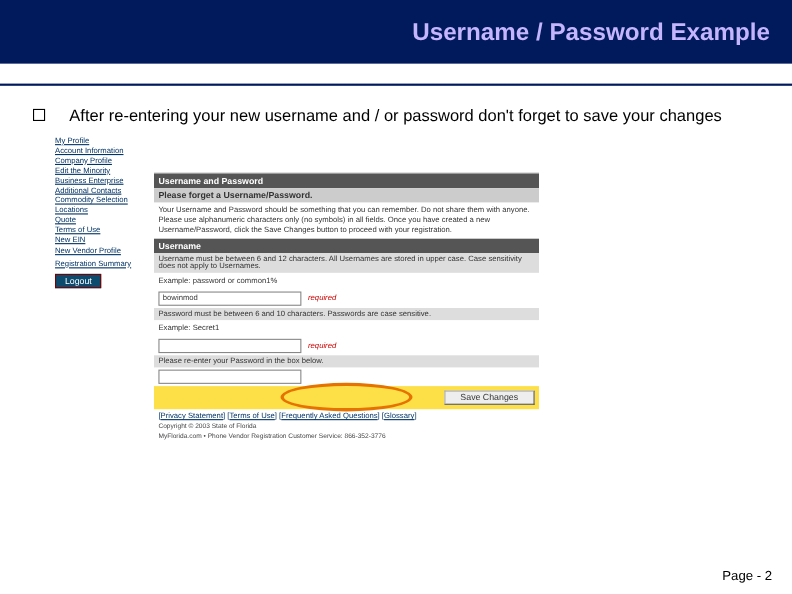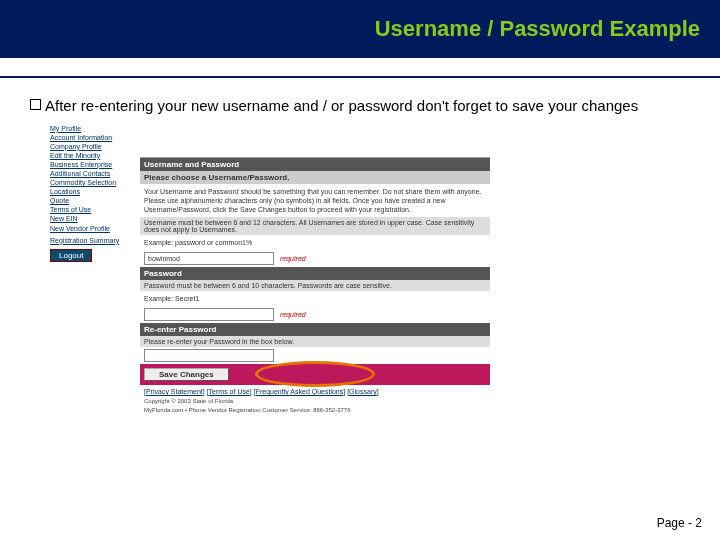--- a/index.html
+++ b/index.html
@@ -1,39 +1,39 @@
 <!DOCTYPE html>
 <html><head>
 <meta charset="utf-8">
 <style>
   * { box-sizing: border-box; margin: 0; padding: 0; }
   body { width: 720px; height: 540px; font-family: Arial, sans-serif; background: #fff; position: relative; overflow: hidden; }
   .title-bar { background: #001a5c; height: 58px; display: flex; align-items: center; justify-content: flex-end; padding-right: 20px; }
-  .title-bar h1 { color: #84cc16; font-size: 22px; font-weight: bold; }
+  .title-bar h1 { color: #c4b5fd; font-size: 22px; font-weight: bold; }
   .title-gap { height: 18px; background: #fff; }
   .title-underline { height: 2px; background: #001a5c; margin: 0; }
   .content { padding: 18px 30px 0 30px; }
-  .bullet-row { display: flex; gap: 4px; }
+  .bullet-row { display: flex; gap: 22px; }
   .bullet { width: 11px; height: 11px; border: 1.5px solid #000; margin-top: 3px; flex-shrink: 0; }
   .bullet-text { font-size: 15px; line-height: 1.3; }
   .screenshot { margin-top: 6px; margin-left: 20px; width: 440px; font-size: 7px; color: #333; }
   .ss-row { display: flex; }
   .ss-side { width: 90px; padding-top: 2px; }
   .ss-side .nav { color: #003366; text-decoration: underline; display: block; line-height: 1.3; filter: blur(0.4px); }
   .ss-side .sep { margin: 3px 0; }
   .logout { background: #0c4a6e; color: #fff; font-size: 8px; padding: 1px 8px; display: inline-block; margin-top: 4px; border: 1px solid #700; }
   .ss-main { flex: 1; border-top: 1px solid #999; margin-top: 35px; }
   .bar-dark { background: #555; color: #fff; padding: 2px 4px; font-weight: bold; font-size: 8px; }
   .bar-light { background: #ccc; padding: 2px 4px; font-weight: bold; font-size: 8px; }
   .bar-gray { background: #ddd; padding: 2px 4px; font-size: 7px; }
   .body-text { padding: 3px 4px; font-size: 7px; line-height: 1.3; filter: blur(0.3px); }
   .field-row { display: flex; align-items: center; gap: 6px; padding: 2px 4px; }
   .field-box { border: 1px solid #888; height: 13px; width: 130px; background: #fff; font-size: 7px; padding: 0 3px; display: flex; align-items: center; }
   .req { color: #c00; font-style: italic; font-size: 7px; }
-  .btn-row { background: #be185d; padding: 4px; text-align: left; position: relative; font-weight: bold; }
+  .btn-row { background: #fde047; padding: 4px; text-align: right; position: relative; }
   .save-btn { border: 1px outset #aaa; background: #eee; font-size: 8px; padding: 1px 14px; display: inline-block; }
   .highlight-oval { position: absolute; border: 3px solid #e67300; border-radius: 50%; width: 120px; height: 26px; left: 50%; transform: translateX(-50%); top: -3px; pointer-events: none; }
   .footer-links { padding: 3px 4px; font-size: 7px; color: #003366; }
   .footer-links span.ul { text-decoration: underline; }
   .footer-meta { padding: 0 4px 3px 4px; font-size: 6px; color: #444; filter: blur(0.4px); }
   .page-num { position: absolute; bottom: 10px; right: 18px; font-size: 12px; }
 </style>
 </head>
 <body>
 
@@ -63,36 +63,35 @@
         <span class="nav">Quote</span>
         <span class="nav">Terms of Use</span>
         <span class="nav">New EIN</span>
         <span class="nav">New Vendor Profile</span>
         <div class="sep"></div>
         <span class="nav">Registration Summary</span>
         <div class="logout">Logout</div>
       </div>
       <div class="ss-main">
         <div class="bar-dark">Username and Password</div>
-        <div class="bar-light">Please choose a Username/Password.</div>
+        <div class="bar-light">Please forget a Username/Password.</div>
         <div class="body-text">Your Username and Password should be something that you can remember. Do not share them with anyone. Please use alphanumeric characters only (no symbols) in all fields. Once you have created a new Username/Password, click the Save Changes button to proceed with your registration.</div>
+        <div class="bar-dark">Username</div>
         <div class="bar-gray">Username must be between 6 and 12 characters. All Usernames are stored in upper case. Case sensitivity does not apply to Usernames.</div>
         <div class="body-text">Example: password  or common1%</div>
         <div class="field-row">
           <div class="field-box">bowinmod</div>
           <span class="req">required</span>
         </div>
-        <div class="bar-dark">Password</div>
         <div class="bar-gray">Password must be between 6 and 10 characters. Passwords are case sensitive.</div>
         <div class="body-text">Example: Secret1</div>
         <div class="field-row">
           <div class="field-box"></div>
           <span class="req">required</span>
         </div>
-        <div class="bar-dark">Re-enter Password</div>
         <div class="bar-gray">Please re-enter your Password in the box below.</div>
         <div class="field-row">
           <div class="field-box"></div>
         </div>
         <div class="btn-row">
           <div class="save-btn">Save Changes</div>
           <div class="highlight-oval"></div>
         </div>
         <div class="footer-links">
           [<span class="ul">Privacy Statement</span>]

